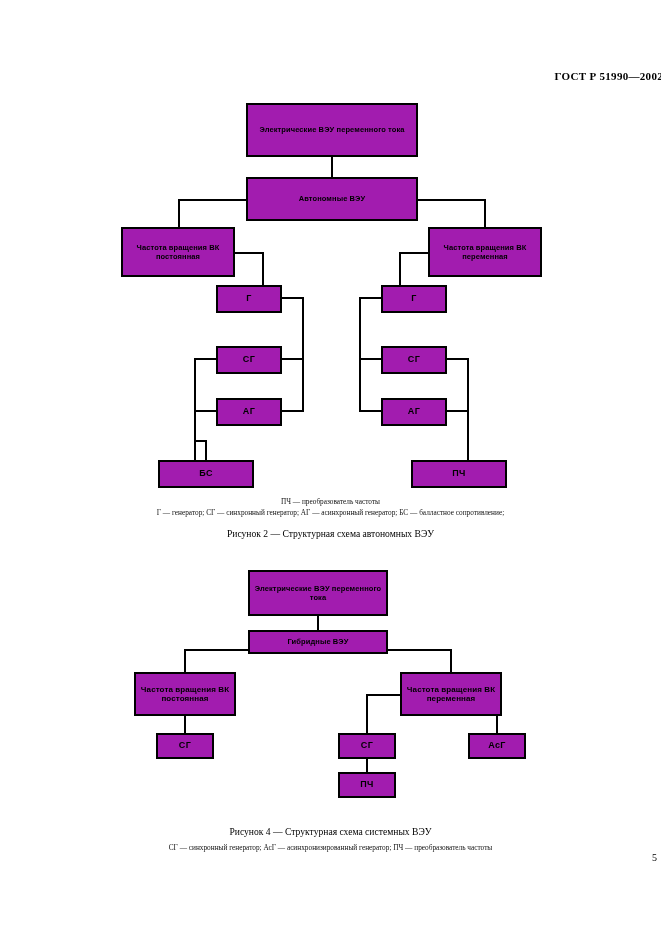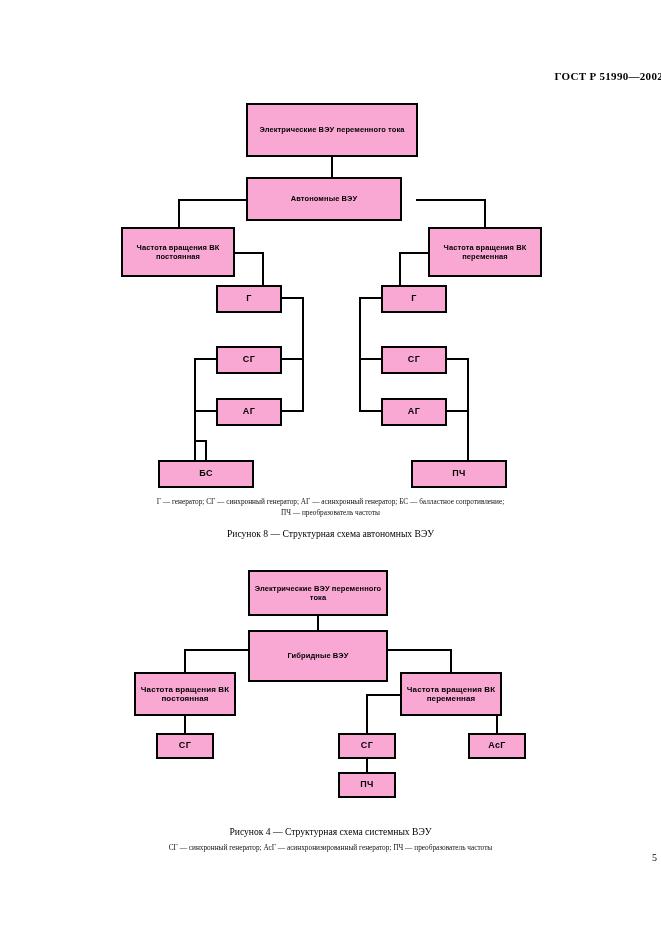--- a/index.html
+++ b/index.html
@@ -52,21 +52,21 @@
   .canvas {
     position: absolute;
     left: 0; top: 0;
     width: 661px;
   }
 
   
   .node {
     position: absolute;
     border: 2px solid #000000;
-    background: #f9a8d4;
+    background: #a21caf;
     box-sizing: border-box;
     display: flex;
     align-items: center;
     justify-content: center;
     text-align: center;
     font-family: "Liberation Sans", sans-serif;
     font-weight: bold;
     font-size: 7.5px;
     line-height: 9.5px;
     letter-spacing: 0.1px;
@@ -117,21 +117,21 @@
 
   <div class="std-header">ГОСТ Р 51990—2002</div>
 
   <div class="figure">
     <div class="canvas">
 
       <div class="node" style="left:246px; top:103px; width:172px; height:54px;">Электрические ВЭУ переменного тока</div>
 
       <div class="line v" style="left:331px; top:157px; height:20px;"></div>
 
-      <div class="node" style="left:246px; top:177px; width:156px; height:44px;">Автономные ВЭУ</div>
+      <div class="node" style="left:246px; top:177px; width:172px; height:44px;">Автономные ВЭУ</div>
 
       <div class="line h" style="left:178px; top:199px; width:70px;"></div>
       <div class="line h" style="left:416px; top:199px; width:70px;"></div>
       <div class="line v" style="left:178px; top:199px; height:28px;"></div>
       <div class="line v" style="left:484px; top:199px; height:28px;"></div>
 
       <div class="node" style="left:121px; top:227px; width:114px; height:50px;">Частота вращения ВК постоянная</div>
       <div class="node" style="left:428px; top:227px; width:114px; height:50px;">Частота вращения ВК переменная</div>
 
       <div class="line h" style="left:233px; top:252px; width:31px;"></div>
@@ -166,35 +166,35 @@
       <div class="line h" style="left:359px; top:410px; width:24px;"></div>
       <div class="line v" style="left:359px; top:297px; height:115px;"></div>
 
       <div class="line h" style="left:445px; top:358px; width:24px;"></div>
       <div class="line h" style="left:445px; top:410px; width:24px;"></div>
       <div class="line v" style="left:467px; top:358px; height:102px;"></div>
 
     </div>
 
     <div class="legend" style="top:496px;">
+      <div>ПЧ — преобразователь частоты</div>
       <div>Г — генератор; СГ — синхронный генератор; АГ — асинхронный генератор; БС — балластное сопротивление;</div>
-      <div>ПЧ — преобразователь частоты</div>
-    </div>
-
-    <div class="caption" style="top:528px;">Рисунок 8 — Структурная схема автономных ВЭУ</div>
+    </div>
+
+    <div class="caption" style="top:528px;">Рисунок 2 — Структурная схема автономных ВЭУ</div>
   </div>
 
   <div class="figure">
     <div class="canvas">
 
       <div class="node" style="left:248px; top:570px; width:140px; height:46px;">Электрические ВЭУ переменного тока</div>
 
       <div class="line v" style="left:317px; top:616px; height:14px;"></div>
 
-      <div class="node" style="left:248px; top:630px; width:140px; height:52px;">Гибридные ВЭУ</div>
+      <div class="node" style="left:248px; top:630px; width:140px; height:24px;">Гибридные ВЭУ</div>
 
       <div class="line h" style="left:184px; top:649px; width:66px;"></div>
       <div class="line h" style="left:386px; top:649px; width:66px;"></div>
       <div class="line v" style="left:184px; top:649px; height:23px;"></div>
       <div class="line v" style="left:450px; top:649px; height:23px;"></div>
 
       <div class="node mid" style="left:134px; top:672px; width:102px; height:44px;">Частота вращения ВК постоянная</div>
       <div class="node mid" style="left:400px; top:672px; width:102px; height:44px;">Частота вращения ВК переменная</div>
 
       <div class="line v" style="left:184px; top:716px; height:17px;"></div>

